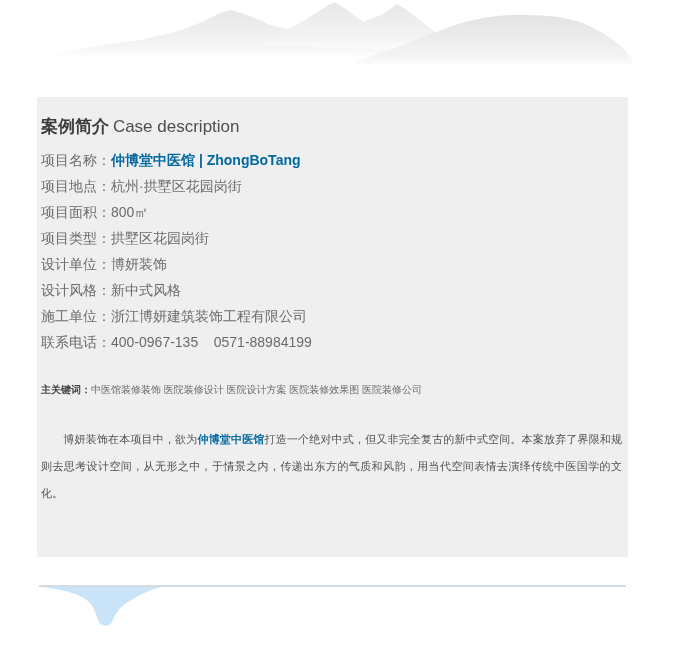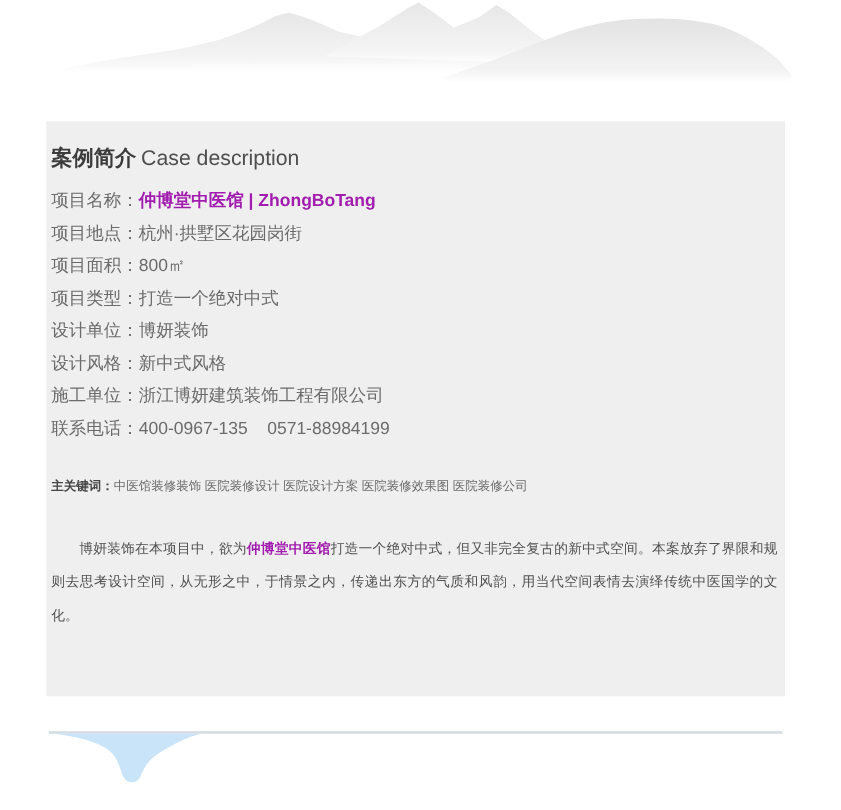--- a/index.html
+++ b/index.html
@@ -24,21 +24,21 @@
     padding: 18px 6px 20px 4px;
     color: #6b6b6b;
     font-size: 14px;
   }
   .panel-title { line-height: 24px; margin-bottom: 8px; }
   .title-zh { font-size: 17px; font-weight: bold; color: #3c3c3c; }
   .title-en { font-size: 17px; color: #4e4e4e; }
 
   .info-line { line-height: 26px; font-size: 14px; color: #6b6b6b; }
   .info-line .lbl { color: #6b6b6b; text-align: center; }
-  .gold { color: #a21caf; font-weight: bold; }
+  .gold { color: #0369a1; font-weight: bold; }
   .pre { white-space: pre-wrap; }
 
   .keywords { margin-top: 22px; line-height: 26px; font-size: 10px; color: #6b6b6b; }
   .keywords .lbl { font-weight: bold; color: #454545; }
 
   .desc { margin-top: 23px; line-height: 27px; font-size: 11px; color: #515151; text-align: justify; }
 
   
   .divider { position: absolute; left: 37px; top: 580px; width: 591px; height: 55px; }
 </style>
@@ -77,21 +77,21 @@
     <div class="info-line">
       <span class="lbl">项目名称：</span><span class="val gold">仲博堂中医馆 | ZhongBoTang</span>
     </div>
     <div class="info-line">
       <span class="lbl">项目地点：</span><span class="val">杭州·拱墅区花园岗街</span>
     </div>
     <div class="info-line">
       <span class="lbl">项目面积：</span><span class="val">800㎡</span>
     </div>
     <div class="info-line">
-      <span class="lbl">项目类型：</span><span class="val">打造一个绝对中式</span>
+      <span class="lbl">项目类型：</span><span class="val">拱墅区花园岗街</span>
     </div>
     <div class="info-line">
       <span class="lbl">设计单位：</span><span class="val">博妍装饰</span>
     </div>
     <div class="info-line">
       <span class="lbl">设计风格：</span><span class="val">新中式风格</span>
     </div>
     <div class="info-line">
       <span class="lbl">施工单位：</span><span class="val">浙江博妍建筑装饰工程有限公司</span>
     </div>

